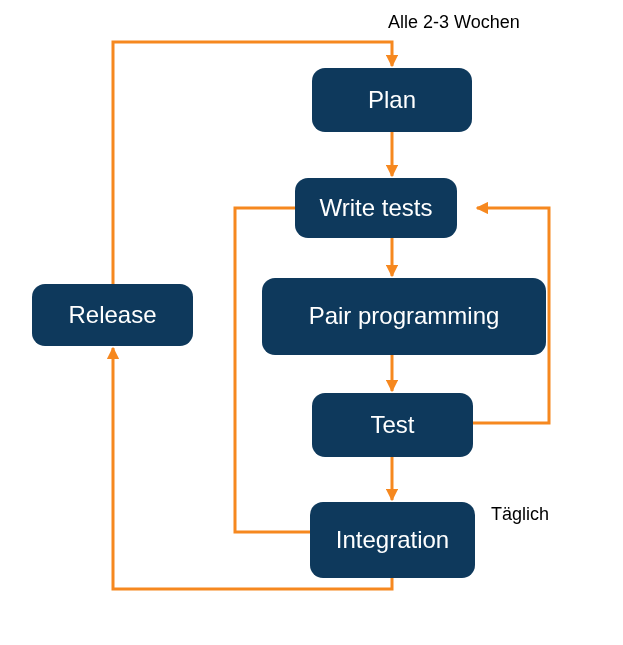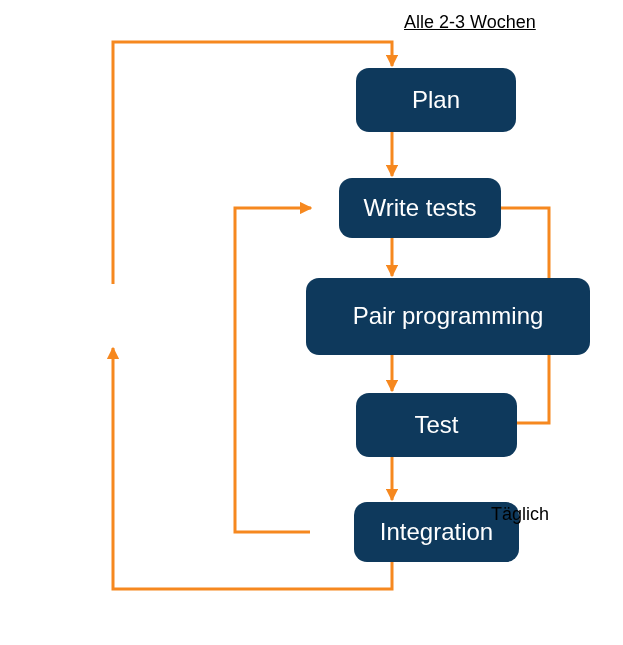--- a/index.html
+++ b/index.html
@@ -17,33 +17,33 @@
   }
   .canvas{position:absolute;left:0;top:0;width:623px;height:645px;}
   svg.edges{position:absolute;left:0;top:0;width:623px;height:645px;}
   svg.edges path{fill:none;stroke:var(--arrow);stroke-width:3;}
   .node{
     position:absolute;
     background:var(--node-fill);
     color:var(--node-text);
     border-radius:13px;
     display:flex;flex-direction:column;align-items:center;justify-content:center;
-    font-size:24px;line-height:1.2;text-align:center;margin-left:44px;
+    font-size:24px;line-height:1.2;text-align:center;
   }
   .node-plan{left:312px;top:68px;width:160px;height:64px;}
   .node-write-tests{left:295px;top:178px;width:162px;height:60px;}
   .node-pair{left:262px;top:278px;width:284px;height:77px;}
   .node-test{left:312px;top:393px;width:161px;height:64px;align-items:center;}
-  .node-integration{left:310px;top:502px;width:165px;height:60px;}
+  .node-integration{left:310px;top:502px;width:165px;height:76px;}
   .node-release{left:32px;top:284px;width:161px;height:62px;}
   .label{
     position:absolute;color:var(--label-text);
     font-size:18px;line-height:1.2;white-space:nowrap;
   }
-  .label-cycle{left:404px;top:12px;text-decoration:underline;}
+  .label-cycle{left:388px;top:12px;}
   .label-daily{left:491px;top:504px;}
   .label-source{left:420px;top:613px;}
 </style>
 </head>
 <body>
 
 <div class="canvas">
 
   <svg class="edges" viewBox="0 0 623 645" xmlns="http://www.w3.org/2000/svg">
     <defs>
@@ -74,19 +74,22 @@
   </div>
 
   <div class="node node-test">
     <span>Test</span>
   </div>
 
   <div class="node node-integration">
     <span>Integration</span>
   </div>
 
+  <div class="node node-release">
+    <span>Release</span>
+  </div>
 
   <div class="label label-cycle">Alle 2-3 Wochen</div>
 
   <div class="label label-daily">Täglich</div>
 
 
 </div>
 
 </body></html>

